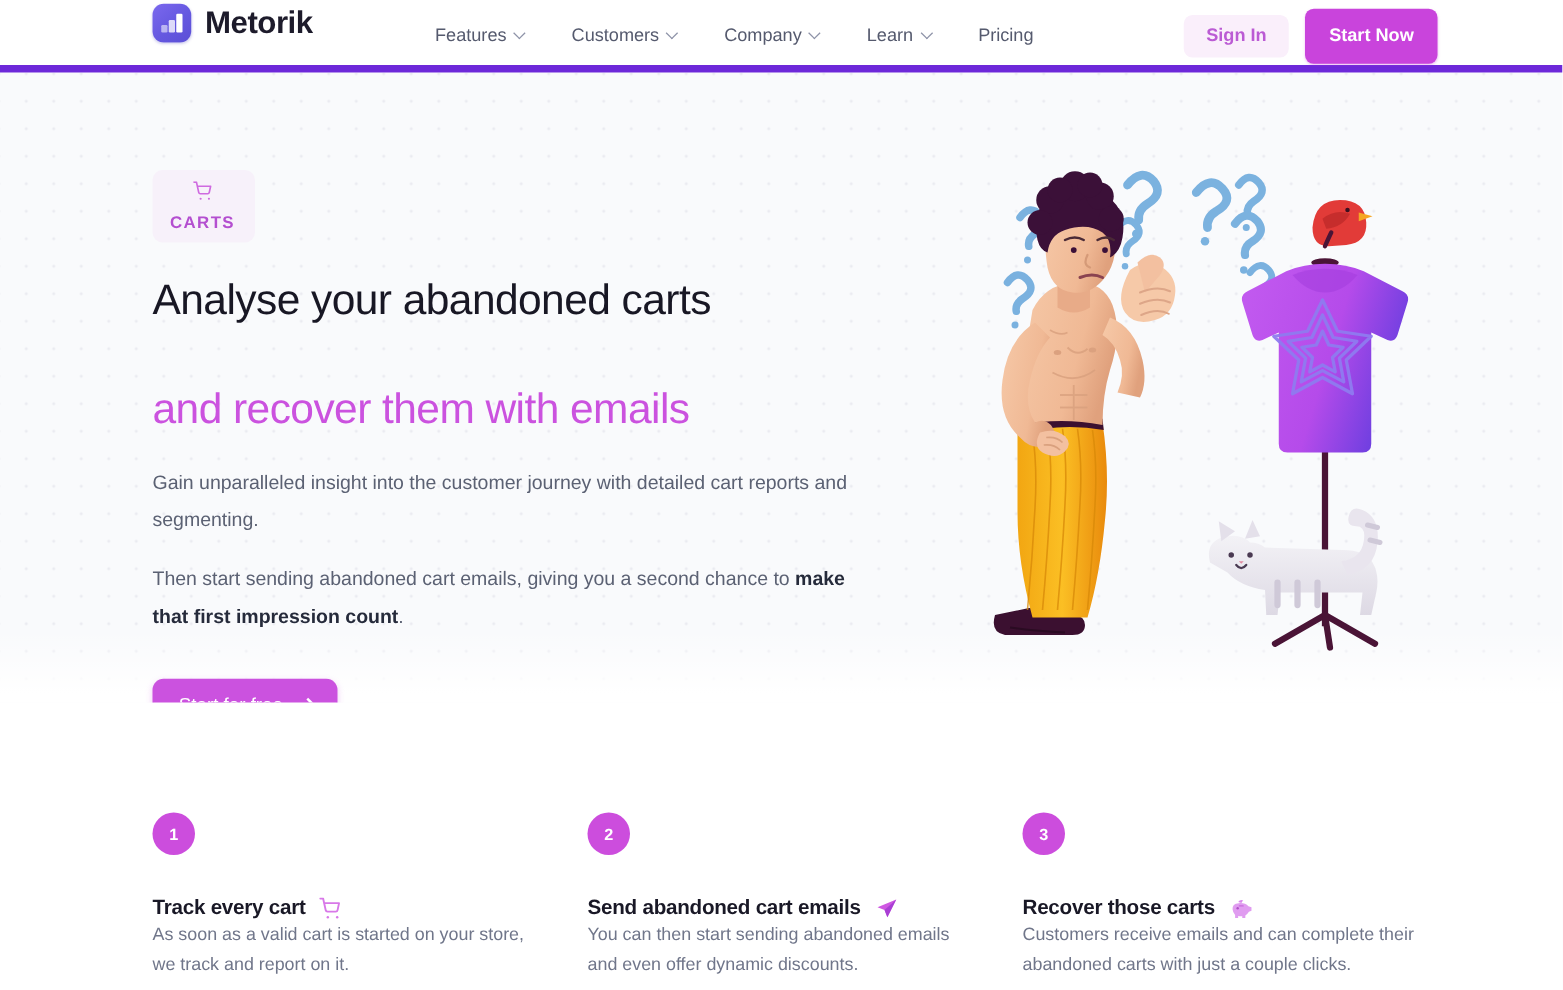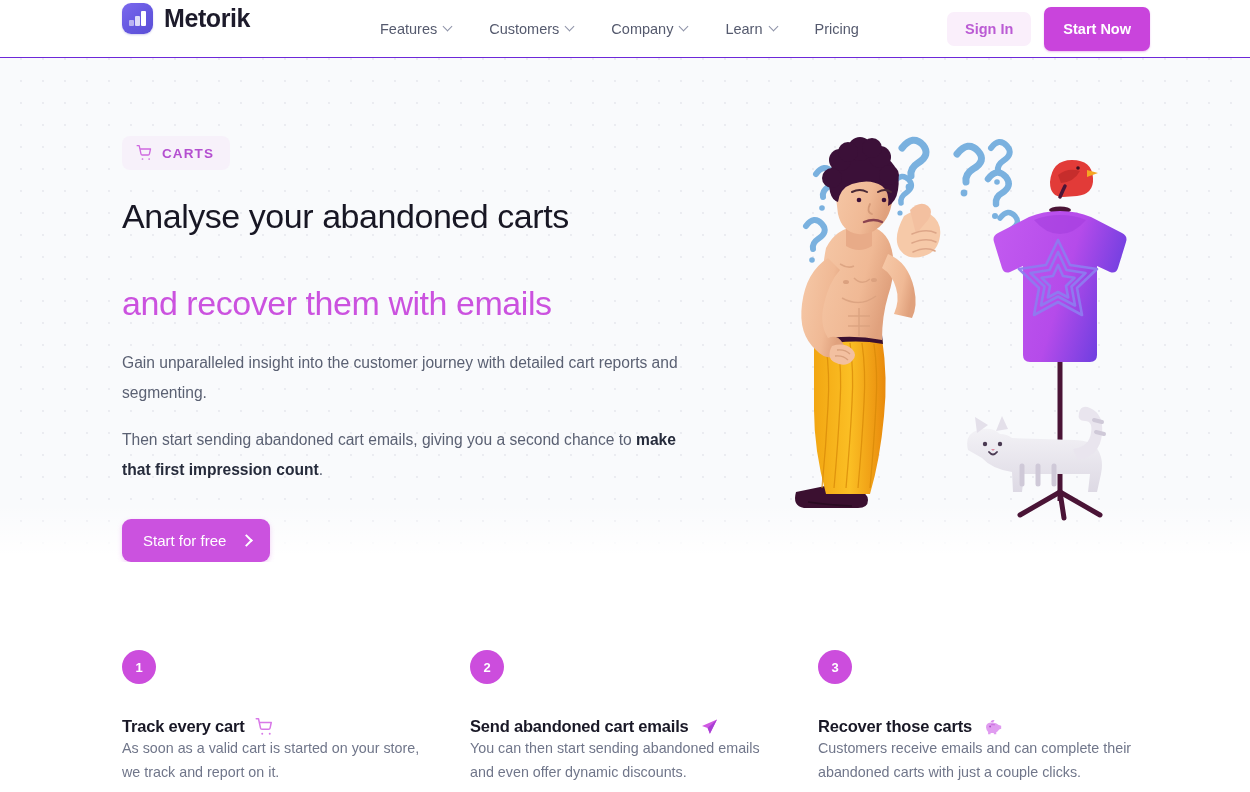--- a/index.html
+++ b/index.html
@@ -14,21 +14,21 @@
     -webkit-font-smoothing: antialiased;
   }
 
   
   .site-header {
     position: relative;
     height: 58px;
     background: #ffffff;
     display: flex;
     align-items: center;
-    border-bottom: 1px solid #6d28d9;
+    border-bottom: 6px solid #6d28d9;
     z-index: 10;
   }
 
   .brand {
     position: absolute;
     left: 122px;
     top: 3px;
     display: flex;
     align-items: center;
     gap: 11px;
@@ -74,21 +74,21 @@
     align-items: center;
     gap: 7px;
     padding: 0 18px;
     height: 58px;
     font-size: 14.5px;
     color: #555a6e;
     text-decoration: none;
     cursor: pointer;
     white-space: nowrap;
   }
-  .nav-item:first-child { padding-left: 0; margin-left: 32px; }
+  .nav-item:first-child { padding-left: 0; }
   .chev {
     display: inline-block;
     width: 9px;
     height: 9px;
     position: relative;
     top: -2px;
   }
   .chev::before {
     content: "";
     position: absolute;
@@ -161,20 +161,21 @@
   }
 
   .pill {
     display: inline-flex;
     align-items: center;
     gap: 9px;
     background: #f7f1fa;
     border-radius: 8px;
     padding: 9px 16px 9px 14px;
     margin-bottom: 24px;
+    flex-direction: column;
   }
   .pill-label {
     font-size: 13.5px;
     font-weight: 700;
     letter-spacing: 1.1px;
     color: #b44fd0;
   }
   .icon-cart { display:block; }
 
   .hero-title {

